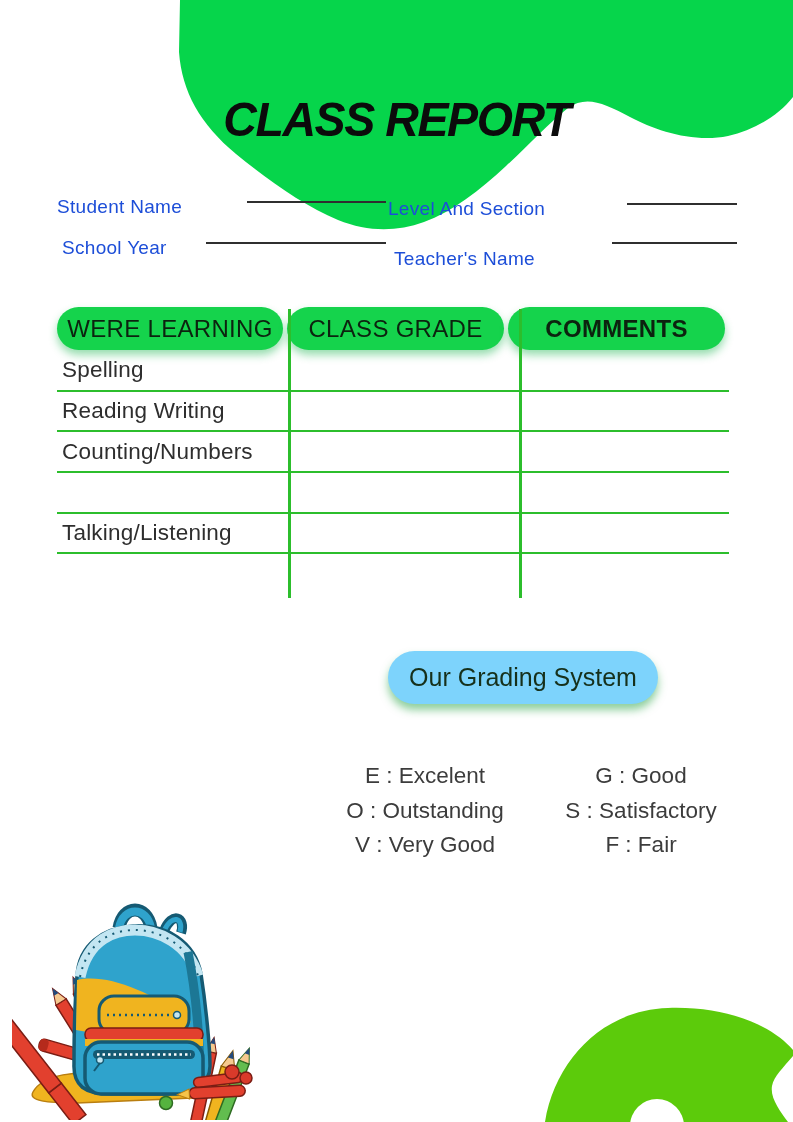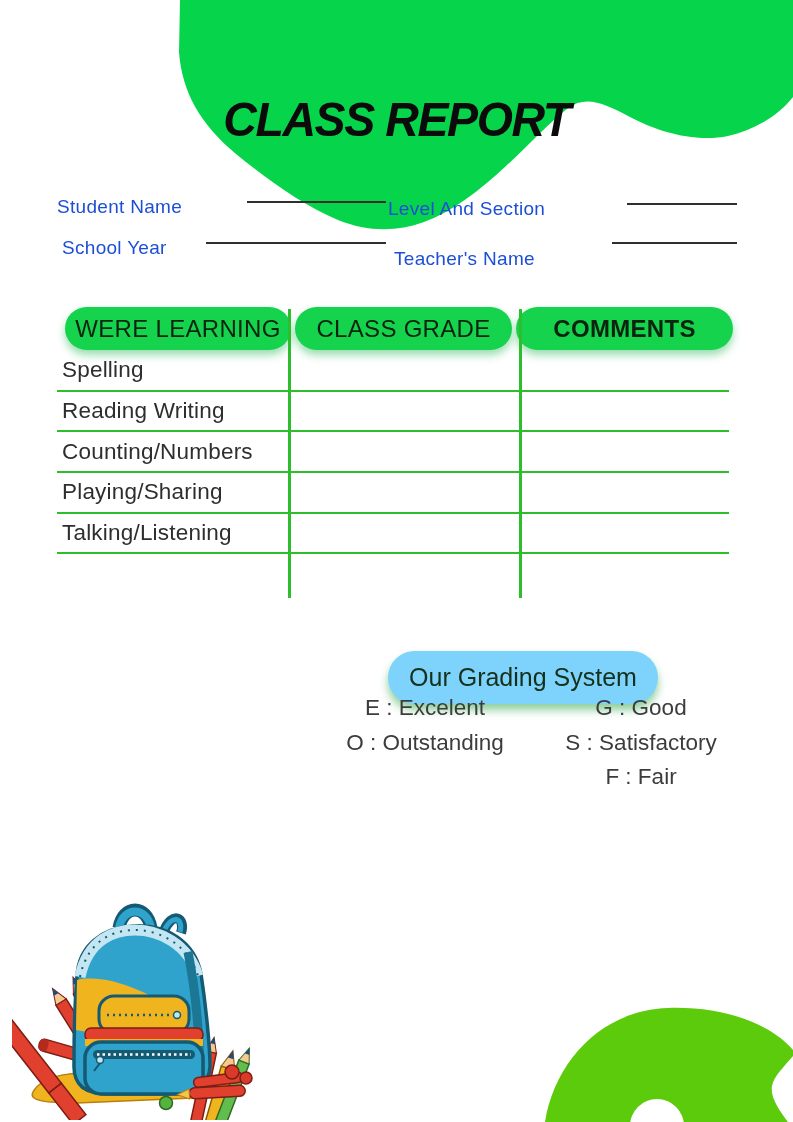--- a/index.html
+++ b/index.html
@@ -17,21 +17,21 @@
     font-size:48px;font-weight:bold;font-style:italic;letter-spacing:-1.5px;
     color:#0b0b0b;transform:scaleX(.97);white-space:nowrap;
   }
 
   
   .f-label{font-size:19px;color:#1d4ed8;white-space:nowrap;letter-spacing:.3px;margin-top:24px;}
   .f-line{height:0;border-bottom:2px solid #2f2f2f;}
 
   
   .report-table{left:57px;top:307px;width:684px;height:292px;}
-  .pill-row{display:flex;gap:4px;justify-content:center;}
+  .pill-row{display:flex;gap:4px;}
   .hdr-pill{
     height:43px;border-radius:22px;background:#15d34c;
     display:flex;align-items:center;justify-content:center;
     font-size:24px;color:#0c230f;letter-spacing:.3px;
     box-shadow:0 5px 8px rgba(22,180,75,.45);
   }
   .hdr-pill.c1{width:226px;}
   .hdr-pill.c2{width:217px;}
   .hdr-pill.c3{width:217px;font-weight:bold;}
   .col-divider{position:absolute;top:2px;width:2.5px;height:289px;background:#2cbe2c;}
@@ -40,21 +40,21 @@
   .cell-subject{width:231px;font-size:22.5px;color:#2e2e2e;padding-left:5px;letter-spacing:.2px;}
   .cell-grade{width:231px;height:100%;}
   .cell-comments{flex:1;height:100%;}
 
   
   .grading-pill{
     left:388px;top:651px;width:270px;height:53px;border-radius:27px;background:#7dd3fc;
     display:flex;align-items:center;justify-content:center;
     font-size:25px;color:#16301b;box-shadow:0 6px 9px rgba(30,160,60,.5);
   }
-  .legend{left:330px;top:691px;display:flex;gap:26px;font-size:22.5px;color:#3c3c3c;}
+  .legend{left:330px;top:759px;display:flex;gap:26px;font-size:22.5px;color:#3c3c3c;}
   .legend-col{display:flex;flex-direction:column;}
   .legend-col.left{width:190px;align-items:center;}
   .legend-col.right{width:190px;align-items:center;}
   .legend-item{line-height:34.6px;white-space:nowrap;}
 
   
   .bottom-dome{right:0;bottom:0;width:250px;height:124px;}
   .backpack{left:12px;top:880px;width:246px;height:240px;}
 </style>
 </head>
@@ -93,37 +93,37 @@
       <div class="cell-subject">Reading Writing</div>
       <div class="cell-grade"></div>
       <div class="cell-comments"></div>
     </div>
     <div class="t-row">
       <div class="cell-subject">Counting/Numbers</div>
       <div class="cell-grade"></div>
       <div class="cell-comments"></div>
     </div>
     <div class="t-row">
-      <div class="cell-subject">Playing/Sharing</div>
       <div class="cell-grade"></div>
       <div class="cell-comments"></div>
     </div>
     <div class="t-row">
       <div class="cell-subject">Talking/Listening</div>
       <div class="cell-grade"></div>
       <div class="cell-comments"></div>
     </div>
   </div>
 </div>
 
 <div class="abs grading-pill">Our Grading System</div>
 <div class="abs legend">
   <div class="legend-col left">
     <div class="legend-item">E : Excelent</div>
     <div class="legend-item">O : Outstanding</div>
+    <div class="legend-item">V : Very Good</div>
   </div>
   <div class="legend-col right">
     <div class="legend-item">G : Good</div>
     <div class="legend-item">S : Satisfactory</div>
     <div class="legend-item">F : Fair</div>
   </div>
 </div>
 
 <svg class="abs backpack" viewBox="0 0 240 240" aria-hidden="true">
 

